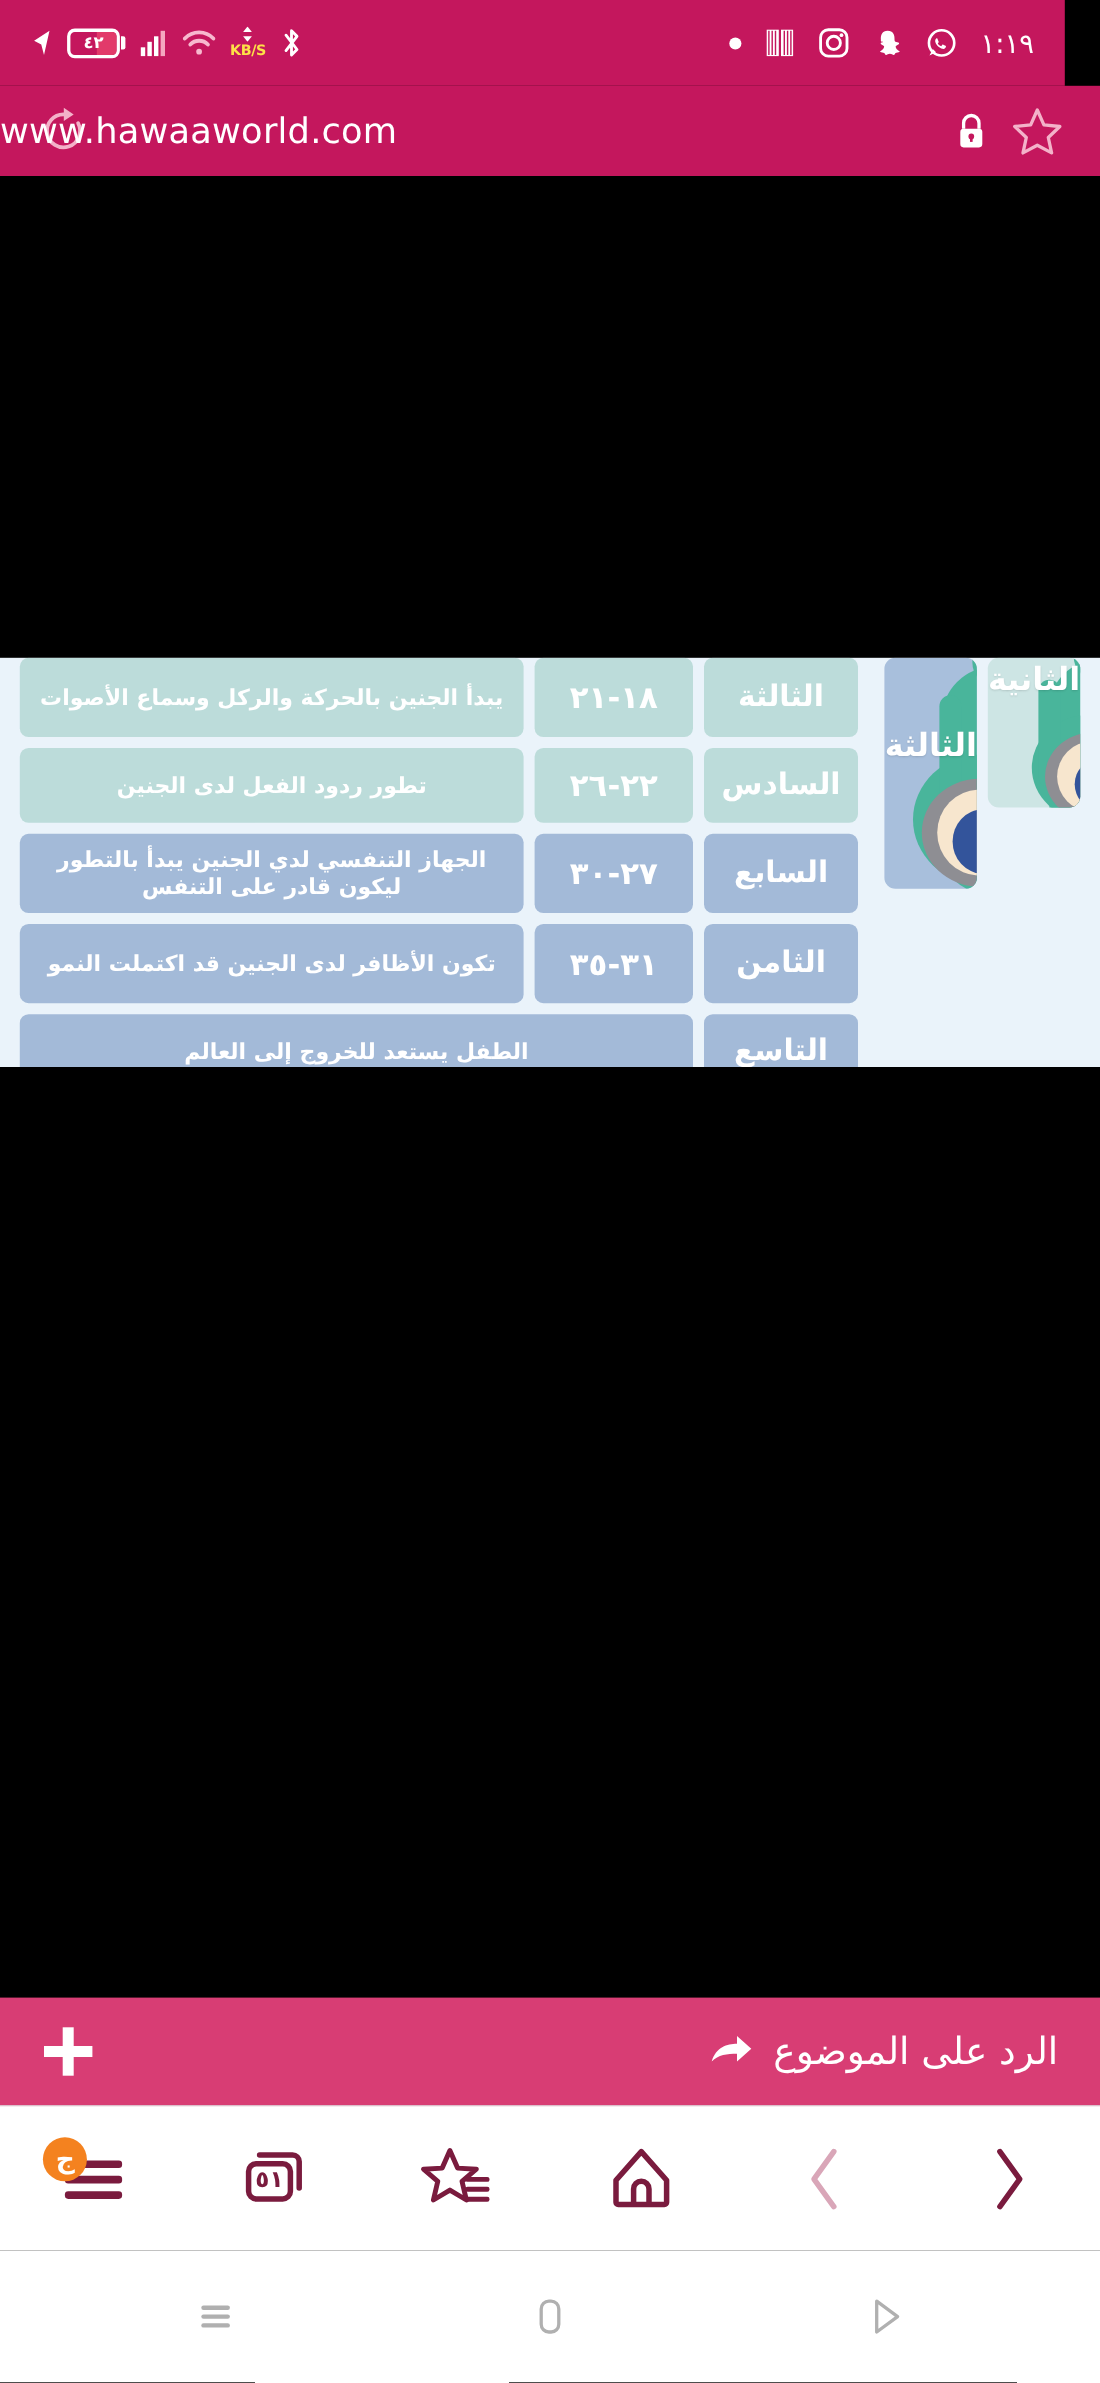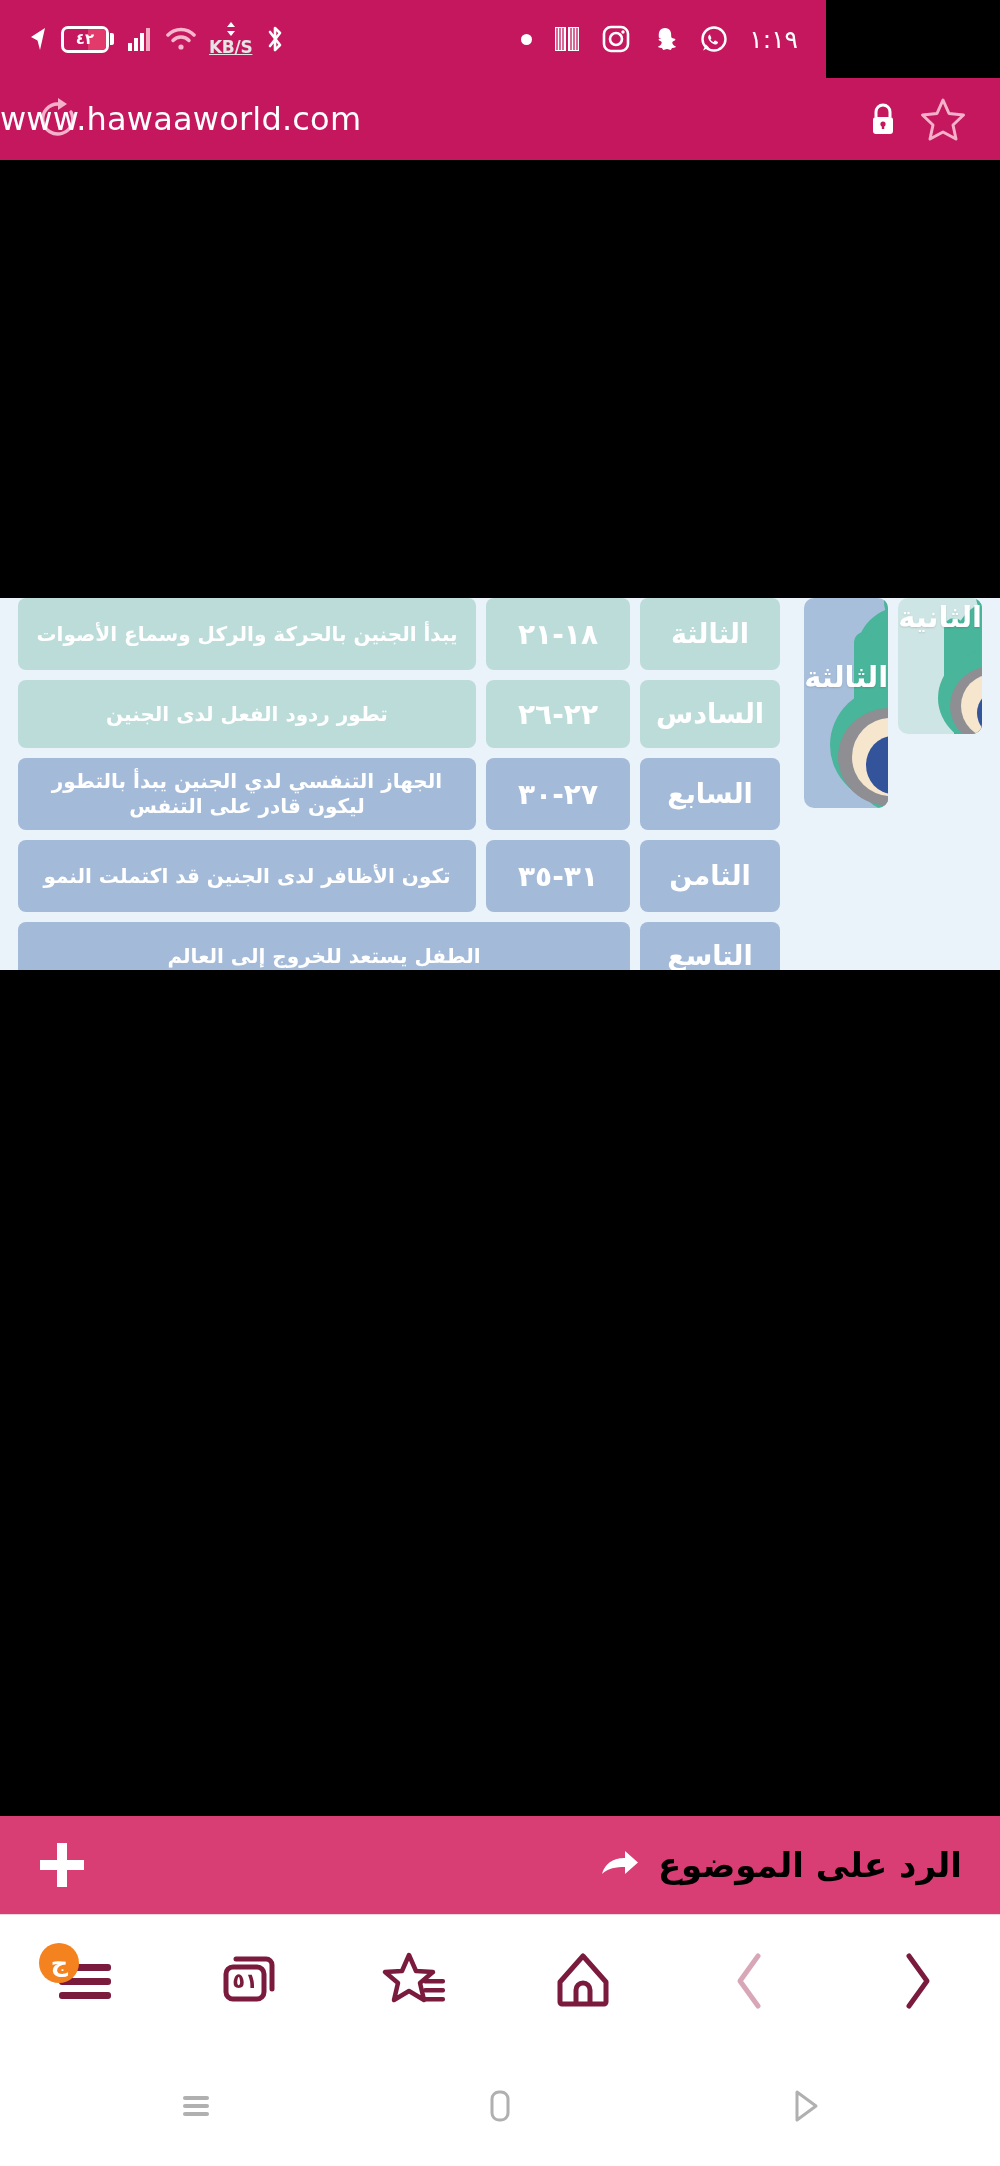--- a/index.html
+++ b/index.html
@@ -15,21 +15,21 @@
     position: relative;
     width: 1000px;
     height: 2166px;
     background: #000;
   }
 
   
   .status-bar {
     position: absolute;
     top: 0; left: 0;
-    width: 826px;
+    width: 968px;
     height: 78px;
     background: #C4175D;
     display: flex;
     align-items: center;
     padding: 0 28px;
   }
   .status-left {
     display: flex;
     align-items: center;
     gap: 13px;
@@ -67,25 +67,24 @@
     letter-spacing: -0.5px;
     font-weight: 600;
   }
   .battery-cap {
     width: 4px; height: 12px;
     background: #ffffff;
     border-radius: 0 2px 2px 0;
     margin-left: 1px;
   }
   .kbs-text {
-    color: #e5e5e5;
-    font-size: 17px;
+    color: #fde047;
+    font-size: 13px;
     font-weight: 700;
     letter-spacing: -0.3px;
-    text-decoration: underline;
   }
   .status-time {
     color: #fff;
     font-size: 25px;
     letter-spacing: 0px;
     font-weight: 500;
   }
   .white-dot {
     width: 11px; height: 11px;
     border-radius: 50%;
@@ -280,23 +279,23 @@
     top: 1816px;
     width: 1000px;
     height: 98px;
     background: #D83D74;
     display: flex;
     align-items: center;
     padding: 0 32px;
     direction: rtl;
   }
   .reply-label {
-    color: #000000;
+    color: #ffffff;
     font-size: 34px;
-    font-weight: 700;
+    font-weight: 400;
     margin-right: 6px;
   }
   .reply-arrow { margin-right: 18px; display: flex; align-items: center; }
   .plus-btn {
     margin-right: auto;
     color: #ffffff;
     font-size: 62px;
     line-height: 0.6;
     font-weight: 400;
     display: flex;

